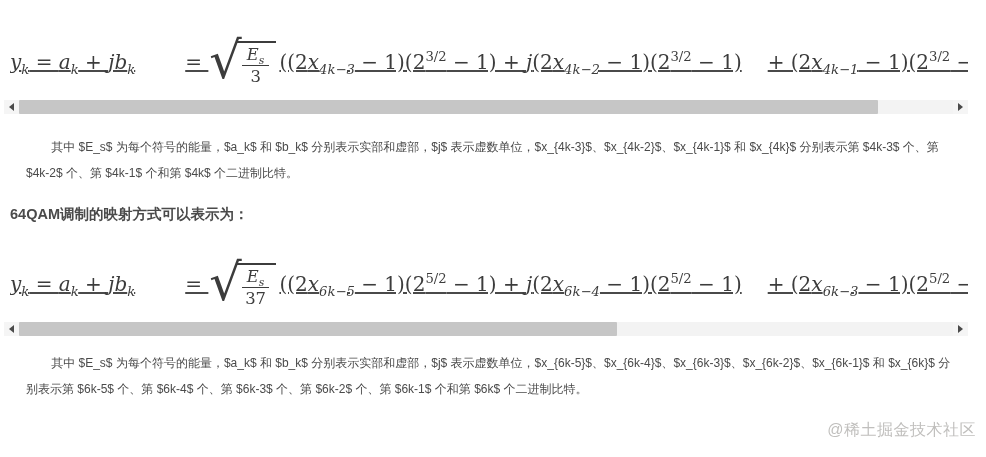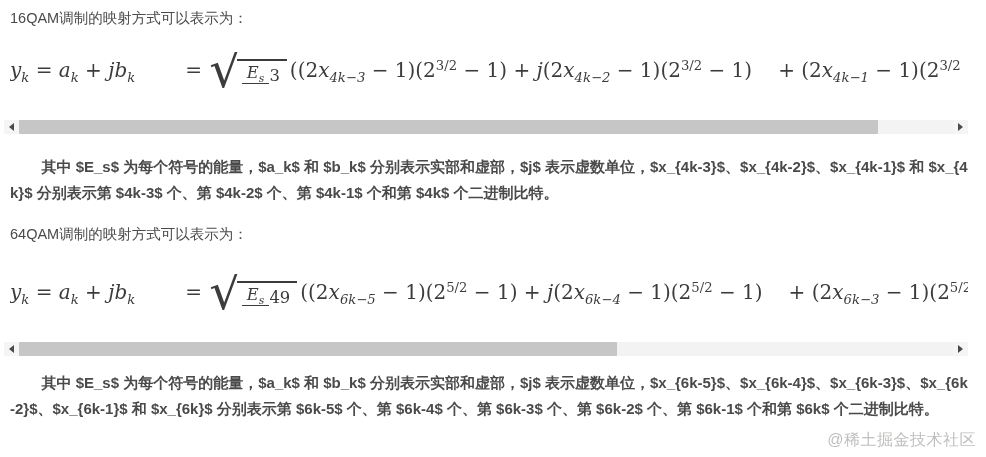--- a/index.html
+++ b/index.html
@@ -5,45 +5,45 @@
   html,body{margin:0;padding:0;background:#ffffff;}
   body{
     width:986px;height:457px;overflow:hidden;position:relative;
     font-family:"Liberation Sans","DejaVu Sans",sans-serif;
     color:#4a4a4a;
   }
   .page{padding:8px 18px 0 10px;}
   .heading{
     font-size:14.5px;line-height:20px;margin:0;color:#4a4a4a;
   }
-  .heading--second{margin-top:18px;}
+  .heading--second{margin-top:18px;font-weight:bold;}
   .para{
-    font-size:15px;line-height:26px;margin:0;color:#4a4a4a;
-    text-indent:2.1em;margin-top:20px;word-break:break-all;font-weight:bold;
+    font-size:12px;line-height:26px;margin:16px;color:#4a4a4a;
+    text-indent:2.1em;margin-top:20px;word-break:break-all;
   }
   .para--second{margin-top:14px;}
 
   
   .formula-row{
-    display:flex;height:62px;margin-top:24px;
-    white-space:nowrap;overflow:hidden;
+    display:flex;align-items:center;height:62px;margin-top:24px;
+    white-space:nowrap;overflow:hidden;text-decoration:underline;
   }
   .formula-row--second{margin-top:30px;}
   .fwrap{
     font-family:"DejaVu Serif","Liberation Serif",serif;
     font-size:20px;color:#3c3c3c;display:inline-block;
   }
   .fwrap .it{font-style:italic;}
   .fwrap .rm{font-style:normal;}
   .fwrap sub{font-size:0.66em;line-height:0;font-style:italic;}
   .fwrap sup{font-size:0.66em;line-height:0;margin-top:40px;}
   .sqrt{display:inline-flex;align-items:center;vertical-align:middle;margin:0 3px 0 1px;}
   .sqrt-glyph{font-style:normal;font-size:2.55em;line-height:0.78;margin-right:-5px;transform:translateY(-2px);}
   .sqrt-body{
-    display:inline-flex;flex-direction:row;align-items:center;
+    display:inline-flex;flex-direction:column;align-items:center;
     border-top:2px solid currentColor;padding:3px 7px 0 5px;font-size:0.82em;
   }
   .frac-num{display:inline-block;border-bottom:1.5px solid currentColor;padding:0 5px 2px;line-height:1.05;}
   .frac-den{padding-top:2px;line-height:1.05;}
 
   
   .scrollbar{
     display:flex;align-items:stretch;height:14px;margin-top:6px;
     background:#f3f3f3;margin-left:-6px;
   }
@@ -56,30 +56,29 @@
     border-right:5px solid #4a4a4a;display:block;
   }
   .tri-right{
     width:0;height:0;border-top:4px solid transparent;border-bottom:4px solid transparent;
     border-left:5px solid #4a4a4a;display:block;
   }
   .sb-track{flex:1 1 auto;background:#f3f3f3;position:relative;}
   .sb-thumb{height:100%;background:#c6c6c6;border-radius:1px;}
 
   .watermark{
-    position:absolute;right:10px;bottom:6px;
+    position:absolute;right:10px;bottom:16px;
     font-size:16px;color:#c0bfbd;letter-spacing:0.5px;
   }
 </style>
 </head>
 <body>
 
 <div class="page">
 
-  <p class="heading">16QAM调制的映射方式可以表示为：</p>
 
   <div class="formula-row">
     <span class="fwrap"><span class="it">y</span><sub>k</sub><span class="rm"> = </span><span class="it">a</span><sub>k</sub><span class="rm"> + </span><span class="it">jb</span><sub>k</sub><span style="display: inline-block; width: 50px;"></span><span class="rm">= </span><span class="sqrt">
           <span class="sqrt-glyph">√</span>
           <span class="sqrt-body">
             <span class="frac-num"><span class="it">E</span><sub>s</sub></span>
             <span class="frac-den">3</span>
           </span>
         </span><span class="rm">((2</span><span class="it">x</span><sub>4k−3</sub><span class="rm"> − 1)(2</span><sup>3/2</sup><span class="rm"> − 1) + </span><span class="it">j</span><span class="rm">(2</span><span class="it">x</span><sub>4k−2</sub><span class="rm"> − 1)(2</span><sup>3/2</sup><span class="rm"> − 1)</span><span style="display: inline-block; width: 26px;"></span><span class="rm">+ (2</span><span class="it">x</span><sub>4k−1</sub><span class="rm"> − 1)(2</span><sup>3/2</sup><span class="rm"> − 1) + </span></span>
   </div>
@@ -98,21 +97,21 @@
 
   <p class="para">其中 $E_s$ 为每个符号的能量，$a_k$ 和 $b_k$ 分别表示实部和虚部，$j$ 表示虚数单位，$x_{4k-3}$、$x_{4k-2}$、$x_{4k-1}$ 和 $x_{4k}$ 分别表示第 $4k-3$ 个、第 $4k-2$ 个、第 $4k-1$ 个和第 $4k$ 个二进制比特。</p>
 
   <p class="heading heading--second">64QAM调制的映射方式可以表示为：</p>
 
   <div class="formula-row formula-row--second">
     <span class="fwrap"><span class="it">y</span><sub>k</sub><span class="rm"> = </span><span class="it">a</span><sub>k</sub><span class="rm"> + </span><span class="it">jb</span><sub>k</sub><span style="display: inline-block; width: 50px;"></span><span class="rm">= </span><span class="sqrt">
           <span class="sqrt-glyph">√</span>
           <span class="sqrt-body">
             <span class="frac-num"><span class="it">E</span><sub>s</sub></span>
-            <span class="frac-den">49</span>
+            <span class="frac-den">37</span>
           </span>
         </span><span class="rm">((2</span><span class="it">x</span><sub>6k−5</sub><span class="rm"> − 1)(2</span><sup>5/2</sup><span class="rm"> − 1) + </span><span class="it">j</span><span class="rm">(2</span><span class="it">x</span><sub>6k−4</sub><span class="rm"> − 1)(2</span><sup>5/2</sup><span class="rm"> − 1)</span><span style="display: inline-block; width: 26px;"></span><span class="rm">+ (2</span><span class="it">x</span><sub>6k−3</sub><span class="rm"> − 1)(2</span><sup>5/2</sup><span class="rm"> − 1) + </span></span>
   </div>
 
   <div class="scrollbar">
     <div class="sb-arrow">
         <span class="tri-left"></span>
       </div>
     <div class="sb-track">
       <div class="sb-thumb" style="width: 64%;"></div>

